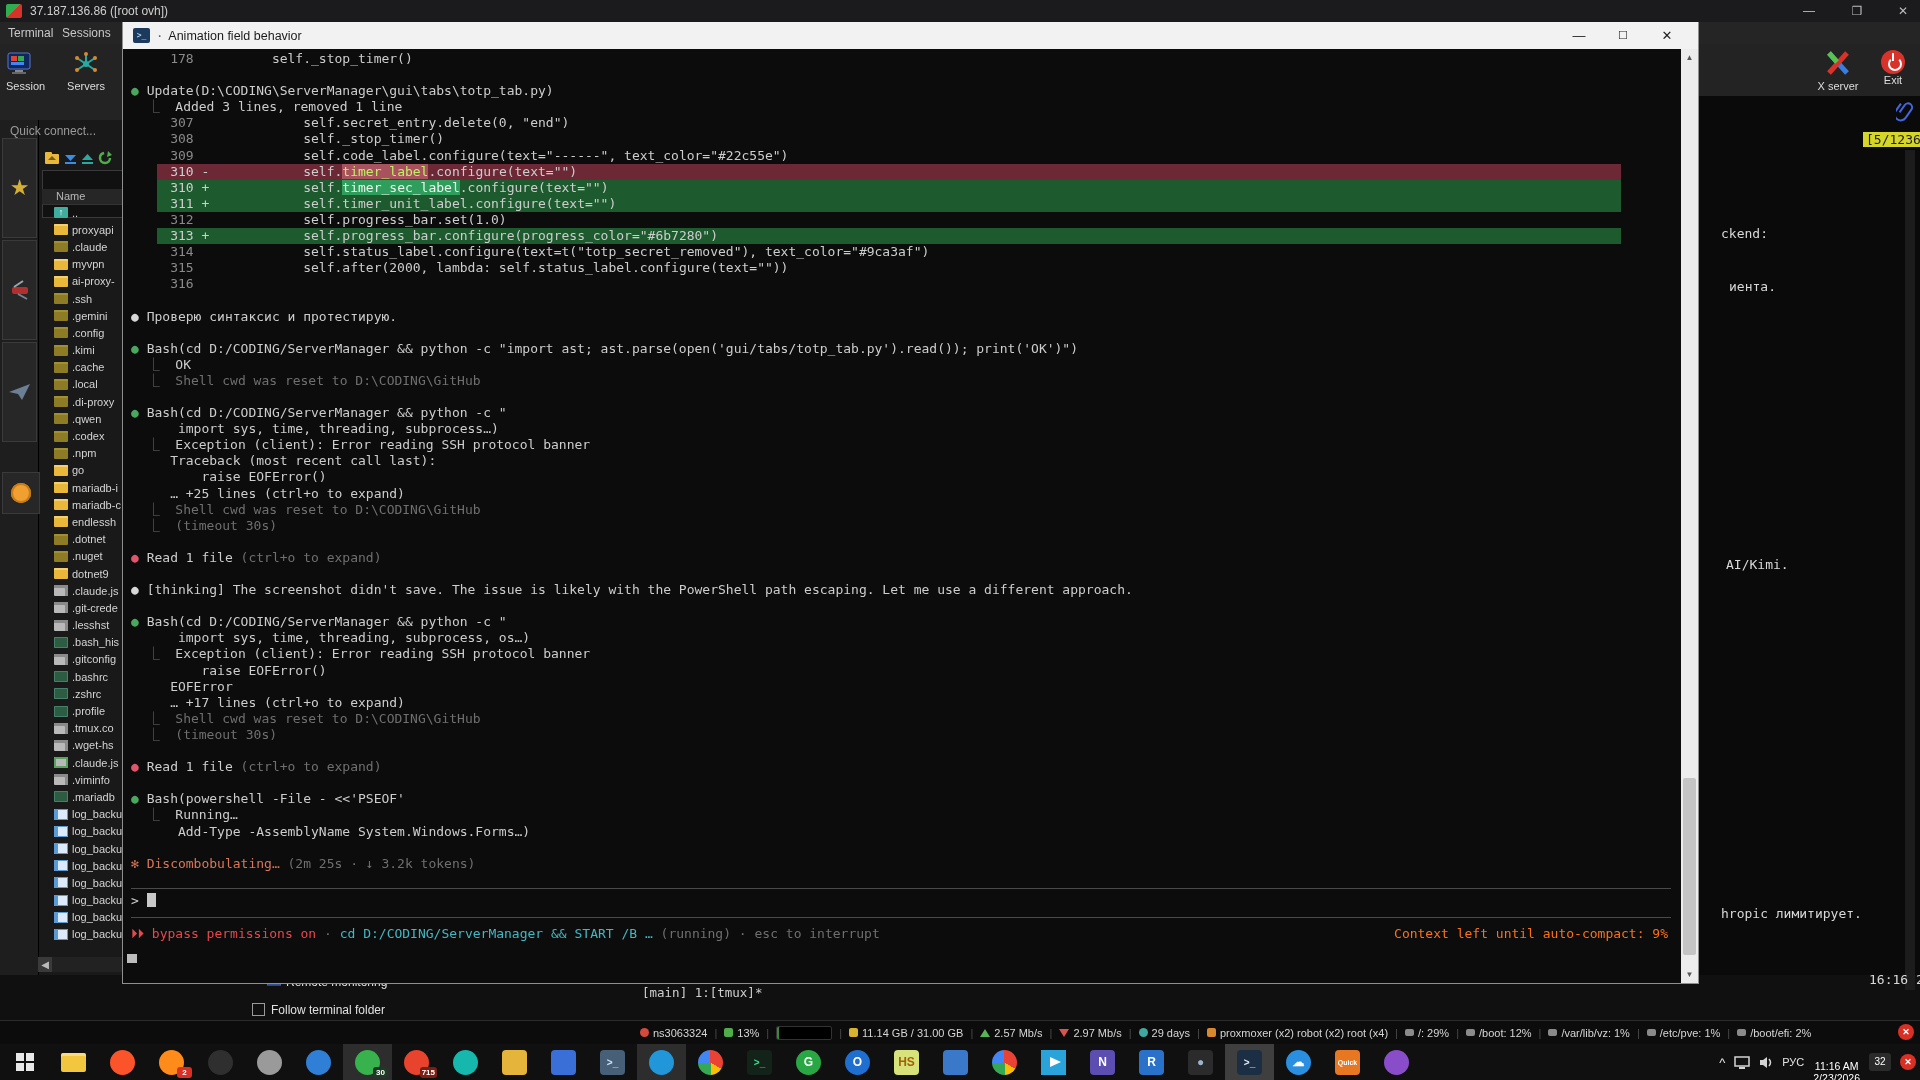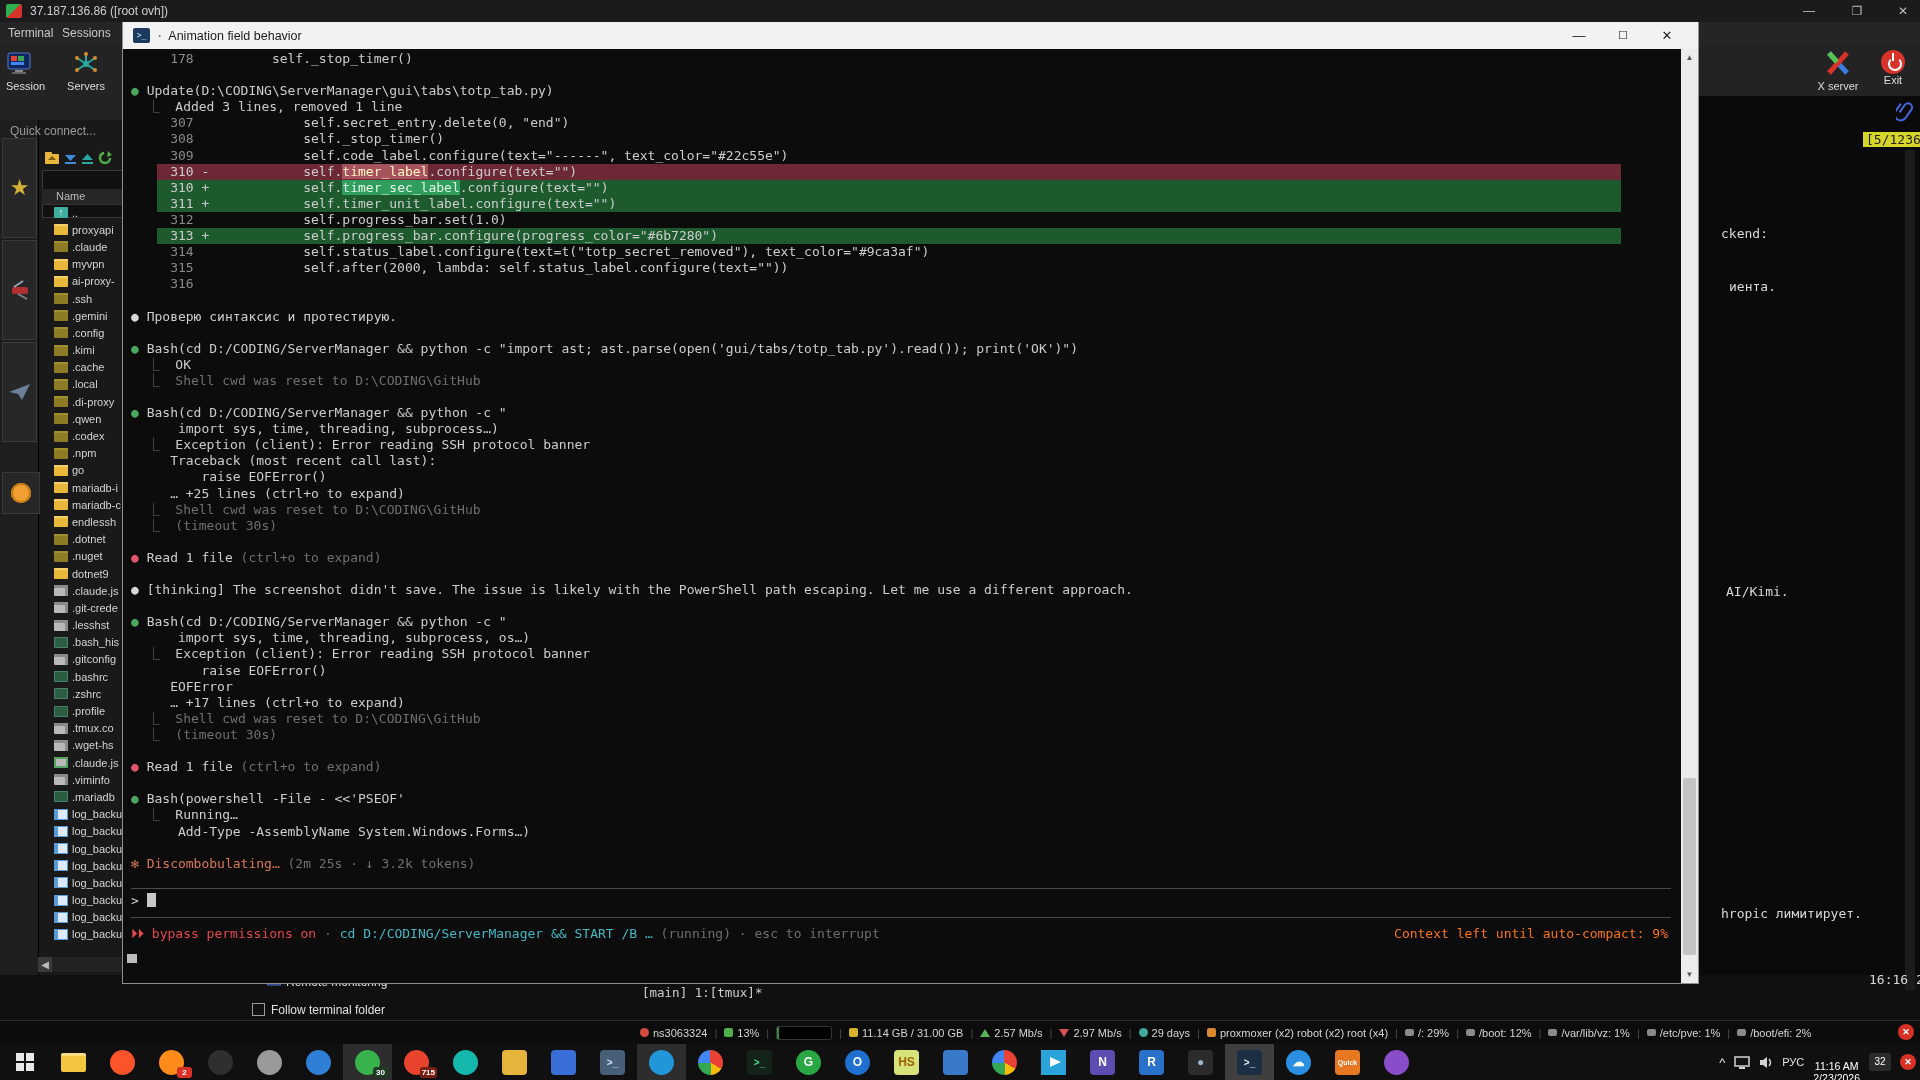--- a/index.html
+++ b/index.html
@@ -47,21 +47,21 @@
   .ctl{position:absolute;top:3px;width:30px;height:21px;text-align:center;color:#222;font-size:13px;line-height:21px;}
 
   #term-lines{position:absolute;left:0;top:29px;right:17px;overflow:hidden;}
   .tl{position:relative;height:16.1px;line-height:16.1px;white-space:pre;font-family:"DejaVu Sans Mono",monospace;font-size:13px;padding-left:8px;}
   .tl span{position:relative;z-index:1;}
   .tl.bgRed::before{content:"";position:absolute;left:34px;top:0;width:1464px;height:100%;background:#6d2836;}
   .tl.bgGreen::before{content:"";position:absolute;left:34px;top:0;width:1464px;height:100%;background:#1d5b2e;}
   .seg-p{color:#cdcdcd}.seg-d{color:#6f6f6f}.seg-n{color:#8a8a8a}
   .seg-bg{color:#4aa85e}.seg-br{color:#e0556b}.seg-bw{color:#d8d8d8}
   .seg-o{color:#d97757}
-  .seg-hr{background:#a8525e;color:#fef9c3}.seg-hg{background:#2f9e5d;color:#e8f7ec}
+  .seg-hr{background:#a8525e;color:#bef264}.seg-hg{background:#2f9e5d;color:#e8f7ec}
   .seg-red{color:#e5484d}.seg-cyan{color:#43b8c3}
 
   .hrule{position:absolute;left:8px;width:1540px;height:0;border-top:1px solid #4a4a4a;}
   #claude-scrollbar{position:absolute;right:0;top:27px;bottom:0;width:17px;background:#ececec;}
   #claude-scrollbar .sb-arrow{position:absolute;left:0;width:17px;height:17px;color:#555;font-size:8px;text-align:center;line-height:17px;}
   #claude-scrollbar .sb-thumb{position:absolute;left:2px;width:13px;background:#c4c4c4;border-radius:2px;}
   .block-cursor{display:inline-block;width:9px;height:14px;background:#c8c8c8;vertical-align:-2px;}
 
   
   .frag{position:absolute;color:#d8d8d8;font-family:"DejaVu Sans Mono",monospace;font-size:13px;z-index:2;white-space:nowrap;margin-left:29px;}
@@ -393,21 +393,21 @@
   <div id="hscroll">
     <div class="arrow">◀</div>
   </div>
 
   <div class="abs" id="terminal-bg"></div>
   <span class="frag" id="pos-badge" style="left:1834px;top:132px;">[5/1236]</span>
   <span class="frag" style="left:1904px;top:132px;color:#bbb;">^</span>
   <div class="abs" style="left:1905px;top:150px;width:10px;height:840px;background:#1c1c1c;z-index:2;"></div>
   <span class="frag" style="left:1692px;top:226px;">ckend:</span>
   <span class="frag" style="left:1700px;top:279px;">иента.</span>
-  <span class="frag" style="left:1697px;top:584px;">AI/Kimi.</span>
+  <span class="frag" style="left:1697px;top:557px;">AI/Kimi.</span>
   <span class="frag" style="left:1692px;top:906px;">hropic лимитирует.</span>
   <span class="frag" style="left:1840px;top:972px;">16:16 23-Feb</span>
 
   <svg class="abs" style="left:1896px;top:100px;z-index:3;" width="20" height="24">
     <path d="M5 16 V7 a4 4 0 0 1 8 0 v10 a6 6 0 0 1 -12 0 V8" fill="none" stroke="#4466dd" stroke-width="2" transform="rotate(35 10 12)"></path>
   </svg>
 
   <div class="abs" id="moba-bottombar">
     <div class="abs" style="left:267px;top:0px;color:#e0e0e0;font-size:12px;z-index:5;">
       <svg width="14" height="11" style="vertical-align:-1px;margin-right:5px;">

